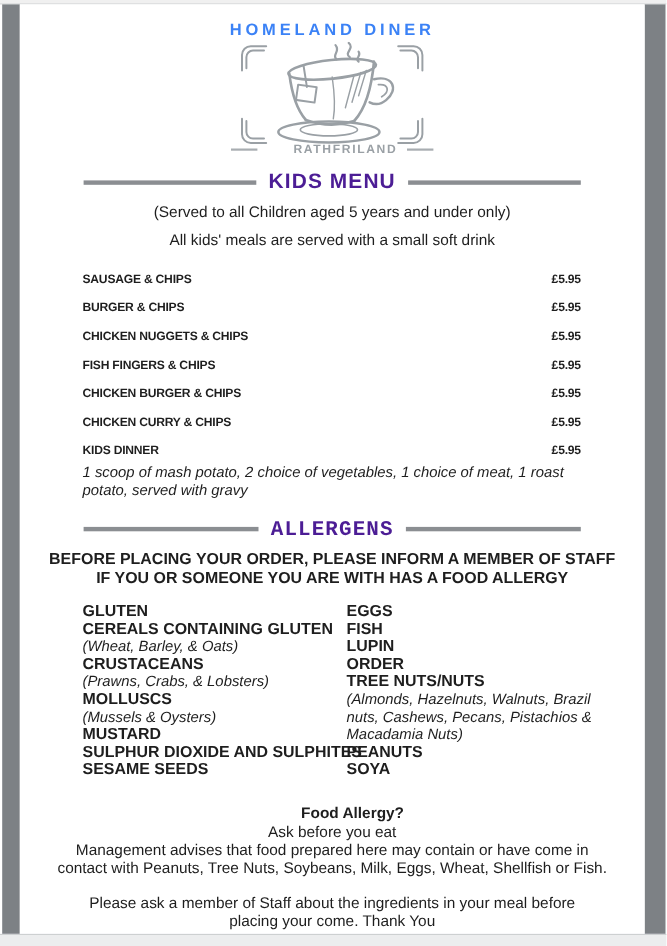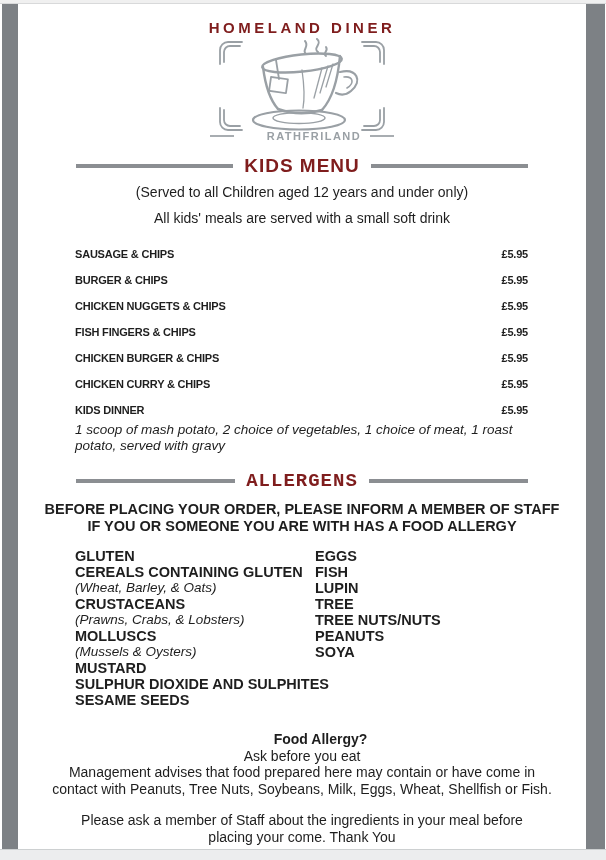--- a/index.html
+++ b/index.html
@@ -12,30 +12,30 @@
   .viewer{position:relative;width:606px;height:860px;background:#ffffff;overflow:hidden;}
   .top-strip{position:absolute;top:0;left:0;right:0;height:3px;background:#f0f0f0;border-bottom:1px solid #d8d9da;}
   .bottom-strip{position:absolute;left:0;right:0;bottom:0;height:10px;background:#ecedee;border-top:1px solid #cdd0d1;}
   .gutter{position:absolute;top:4px;height:845px;background:#7d8185;}
   .gutter.left{left:2px;width:16px;}
   .gutter.right{right:1px;width:19px;}
   .page{position:absolute;left:18px;top:4px;width:568px;height:845px;background:#ffffff;color:#1e1e1e;}
 
   
   .logo{text-align:center;padding-top:15px;}
-  .logo-title{font-weight:bold;font-size:15px;letter-spacing:3.5px;color:#7f1d1d;}
+  .logo-title{font-weight:bold;font-size:15px;letter-spacing:3.5px;color:#3b82f6;}
   .logo-svg{display:block;margin:2px auto 0;}
   .logo-sub{display:flex;align-items:center;justify-content:center;gap:9px;margin-top:-4px;}
   .logo-sub .dash{width:24px;height:2px;background:#a8adb1;}
   .logo-sub .txt{font-weight:bold;font-size:11px;letter-spacing:1.5px;color:#9aa0a5;padding-left:24px;}
 
   
   .sec-heading{display:flex;align-items:center;width:452px;margin:0 auto;gap:11px;}
   .sec-heading .line{flex:1;height:4px;background:#8b8e92;}
-  .sec-heading .txt{font-weight:bold;font-size:19px;letter-spacing:1px;color:#7f1d1d;white-space:nowrap;}
+  .sec-heading .txt{font-weight:bold;font-size:19px;letter-spacing:1px;color:#4c1d95;white-space:nowrap;}
   .h-kids{margin-top:13px;}
   .h-allerg{margin-top:17px;font-family:Liberation Mono, monospace;}
 
   .note{text-align:center;font-size:14px;line-height:16px;}
   .note1{margin-top:7px;}
   .note2{margin-top:10px;}
 
   
   .menu{margin:21px 58px 0 57px;}
   .menu-row{display:flex;justify-content:space-between;align-items:center;font-weight:bold;font-size:11px;line-height:15px;margin-bottom:11px;letter-spacing:-0.2px;}
@@ -118,21 +118,21 @@
         <span class="txt">RATHFRILAND</span>
         <span class="dash"></span>
       </div>
     </div>
 
     <div class="sec-heading h-kids">
       <span class="line"></span>
       <span class="txt">KIDS MENU</span>
       <span class="line"></span>
     </div>
-    <div class="note note1">(Served to all Children aged 12 years and under only)</div>
+    <div class="note note1">(Served to all Children aged 5 years and under only)</div>
     <div class="note note2">All kids' meals are served with a small soft drink</div>
 
     <div class="menu" id="menu-items">
         <div class="menu-row">
           <span class="menu-name">SAUSAGE &amp; CHIPS</span>
           <span class="menu-price">£5.95</span>
         </div>
         <div class="menu-row">
           <span class="menu-name">BURGER &amp; CHIPS</span>
           <span class="menu-price">£5.95</span>
@@ -180,22 +180,23 @@
           <div class="al-name">MOLLUSCS</div>
           <div class="al-detail">(Mussels &amp; Oysters)</div>
           <div class="al-name">MUSTARD</div>
           <div class="al-name">SULPHUR DIOXIDE AND SULPHITES</div>
           <div class="al-name">SESAME SEEDS</div>
         </div>
       <div class="col right" id="col-right">
           <div class="al-name">EGGS</div>
           <div class="al-name">FISH</div>
           <div class="al-name">LUPIN</div>
-          <div class="al-name">TREE</div>
+          <div class="al-name">ORDER</div>
           <div class="al-name">TREE NUTS/NUTS</div>
+          <div class="al-detail">(Almonds, Hazelnuts, Walnuts, Brazil nuts, Cashews, Pecans, Pistachios &amp; Macadamia Nuts)</div>
           <div class="al-name">PEANUTS</div>
           <div class="al-name">SOYA</div>
         </div>
     </div>
 
     <div class="footer">
       <div class="b">Food Allergy?</div>
       <div>Ask before you eat</div>
       <div id="mgmt">
           <div>Management advises that food prepared here may contain or have come in</div>

